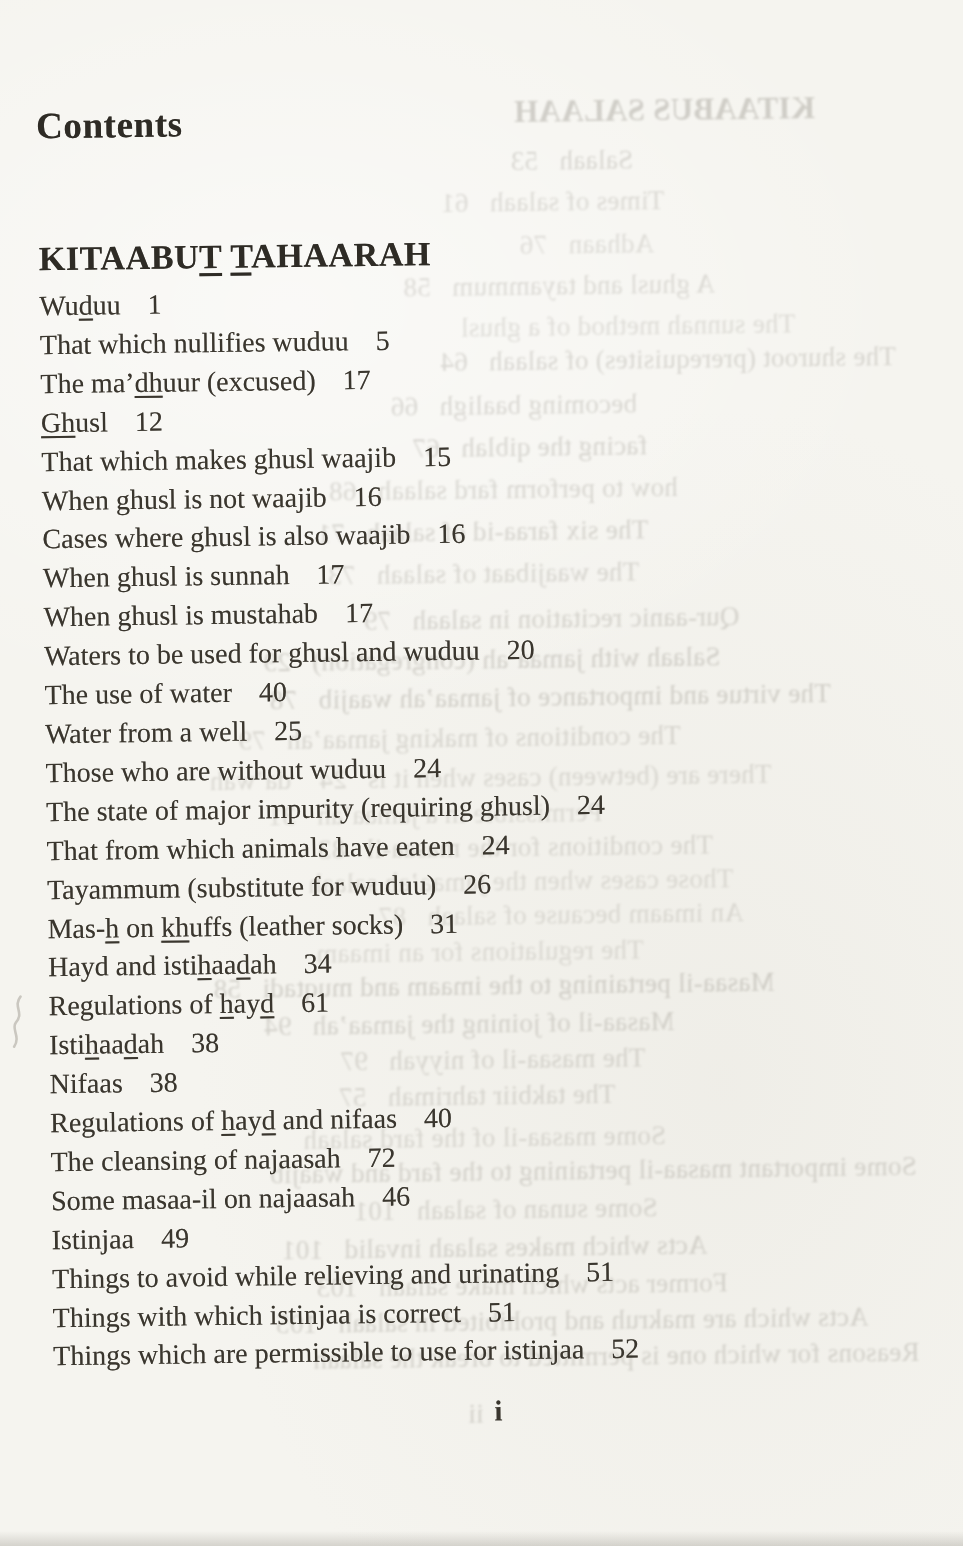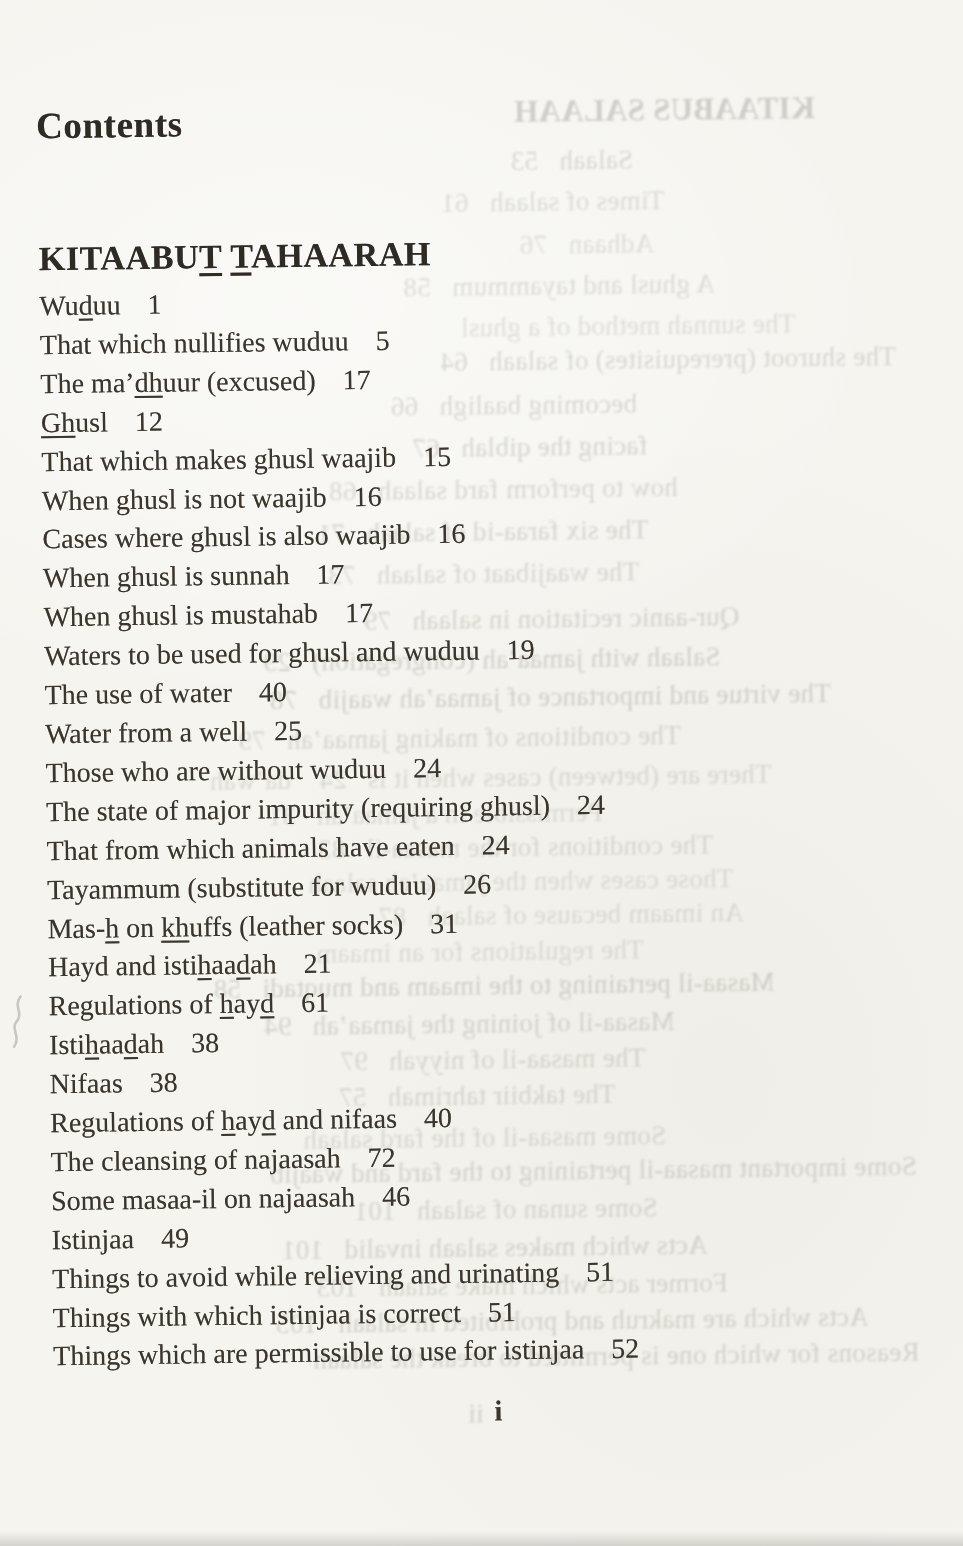--- a/index.html
+++ b/index.html
@@ -117,29 +117,29 @@
       <div id="toc-list">
           <div class="toc-entry"><span><span>Wu</span><span class="u">d</span><span>uu</span></span><span class="entry-page">1</span></div>
           <div class="toc-entry"><span><span>That which nullifies wuduu</span></span><span class="entry-page">5</span></div>
           <div class="toc-entry"><span><span>The ma’</span><span class="u">dh</span><span>uur (excused)</span></span><span class="entry-page">17</span></div>
           <div class="toc-entry"><span><span class="u">Gh</span><span>usl</span></span><span class="entry-page">12</span></div>
           <div class="toc-entry"><span><span>That which makes ghusl waajib</span></span><span class="entry-page">15</span></div>
           <div class="toc-entry"><span><span>When ghusl is not waajib</span></span><span class="entry-page">16</span></div>
           <div class="toc-entry"><span><span>Cases where ghusl is also waajib</span></span><span class="entry-page">16</span></div>
           <div class="toc-entry"><span><span>When ghusl is sunnah</span></span><span class="entry-page">17</span></div>
           <div class="toc-entry"><span><span>When ghusl is mustahab</span></span><span class="entry-page">17</span></div>
-          <div class="toc-entry"><span><span>Waters to be used for ghusl and wuduu</span></span><span class="entry-page">19</span></div>
+          <div class="toc-entry"><span><span>Waters to be used for ghusl and wuduu</span></span><span class="entry-page">20</span></div>
           <div class="toc-entry"><span><span>The use of water</span></span><span class="entry-page">40</span></div>
           <div class="toc-entry"><span><span>Water from a well</span></span><span class="entry-page">25</span></div>
           <div class="toc-entry"><span><span>Those who are without wuduu</span></span><span class="entry-page">24</span></div>
           <div class="toc-entry"><span><span>The state of major impurity (requiring ghusl)</span></span><span class="entry-page">24</span></div>
           <div class="toc-entry"><span><span>That from which animals have eaten</span></span><span class="entry-page">24</span></div>
           <div class="toc-entry"><span><span>Tayammum (substitute for wuduu)</span></span><span class="entry-page">26</span></div>
           <div class="toc-entry"><span><span>Mas-</span><span class="u">h</span><span> on </span><span class="u">kh</span><span>uffs (leather socks)</span></span><span class="entry-page">31</span></div>
-          <div class="toc-entry"><span><span>Hayd and isti</span><span class="u">h</span><span>aa</span><span class="u">d</span><span>ah</span></span><span class="entry-page">21</span></div>
+          <div class="toc-entry"><span><span>Hayd and isti</span><span class="u">h</span><span>aa</span><span class="u">d</span><span>ah</span></span><span class="entry-page">34</span></div>
           <div class="toc-entry"><span><span>Regulations of </span><span class="u">h</span><span>ay</span><span class="u">d</span></span><span class="entry-page">61</span></div>
           <div class="toc-entry"><span><span>Isti</span><span class="u">h</span><span>aa</span><span class="u">d</span><span>ah</span></span><span class="entry-page">38</span></div>
           <div class="toc-entry"><span><span>Nifaas</span></span><span class="entry-page">38</span></div>
           <div class="toc-entry"><span><span>Regulations of </span><span class="u">h</span><span>ay</span><span class="u">d</span><span> and nifaas</span></span><span class="entry-page">40</span></div>
           <div class="toc-entry"><span><span>The cleansing of najaasah</span></span><span class="entry-page">72</span></div>
           <div class="toc-entry"><span><span>Some masaa-il on najaasah</span></span><span class="entry-page">46</span></div>
           <div class="toc-entry"><span><span>Istinjaa</span></span><span class="entry-page">49</span></div>
           <div class="toc-entry"><span><span>Things to avoid while relieving and urinating</span></span><span class="entry-page">51</span></div>
           <div class="toc-entry"><span><span>Things with which istinjaa is correct</span></span><span class="entry-page">51</span></div>
           <div class="toc-entry"><span><span>Things which are permissible to use for istinjaa</span></span><span class="entry-page">52</span></div>

